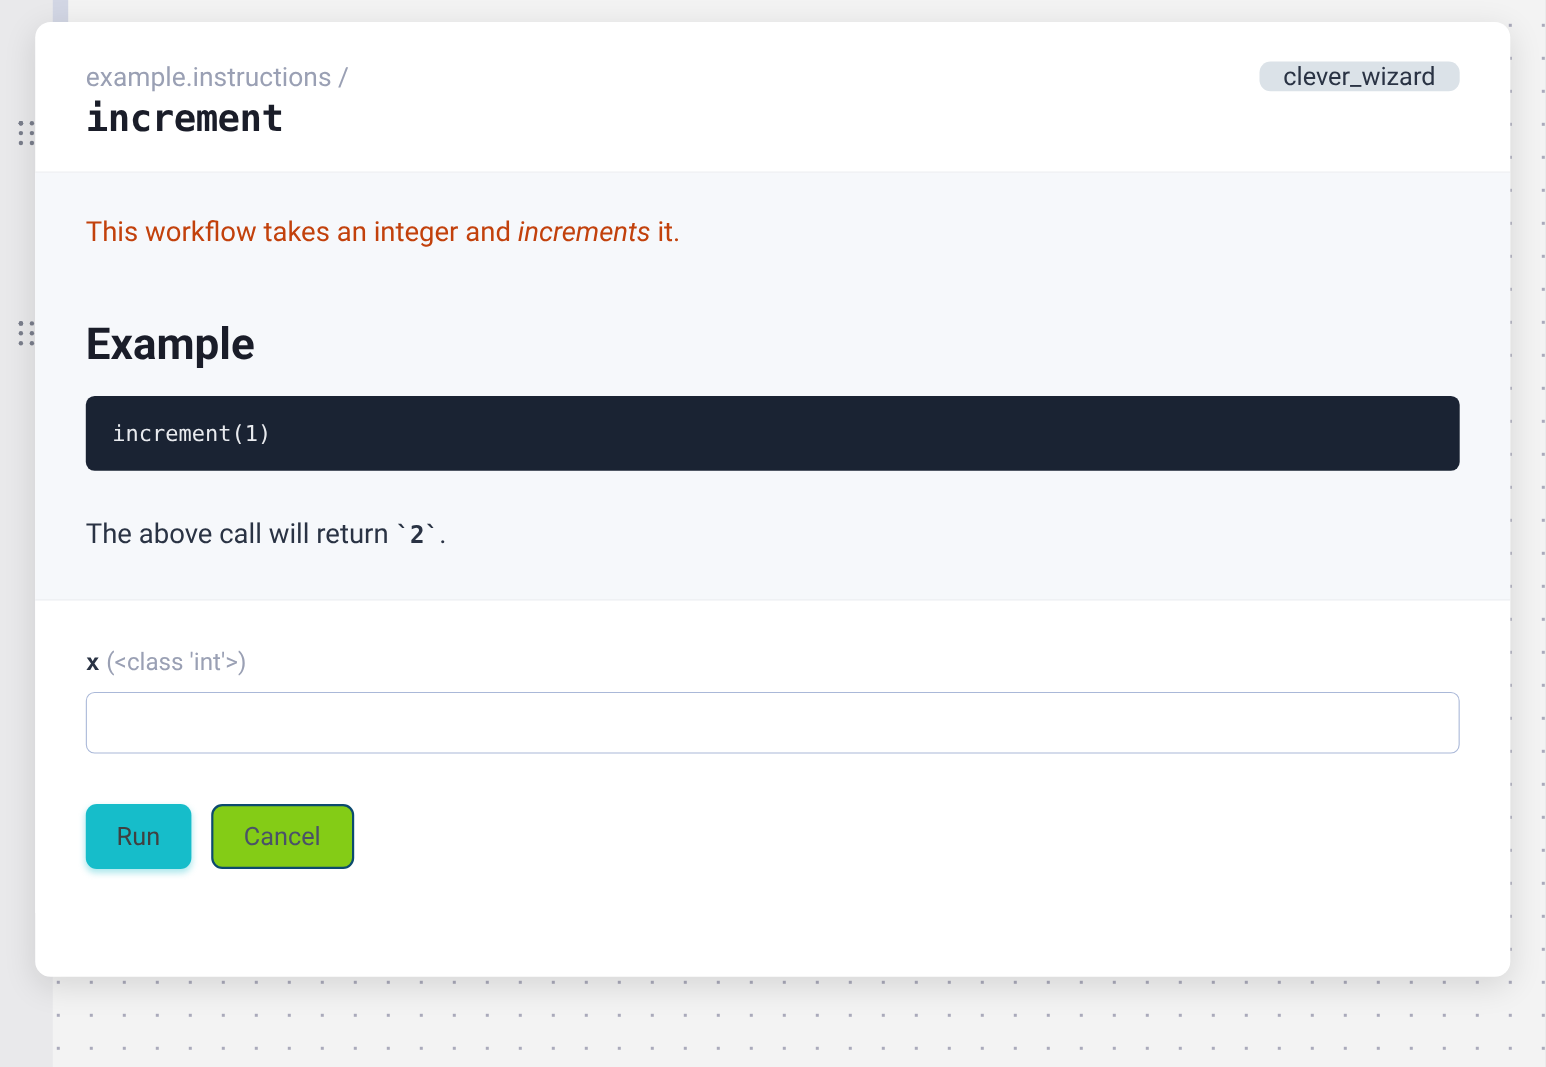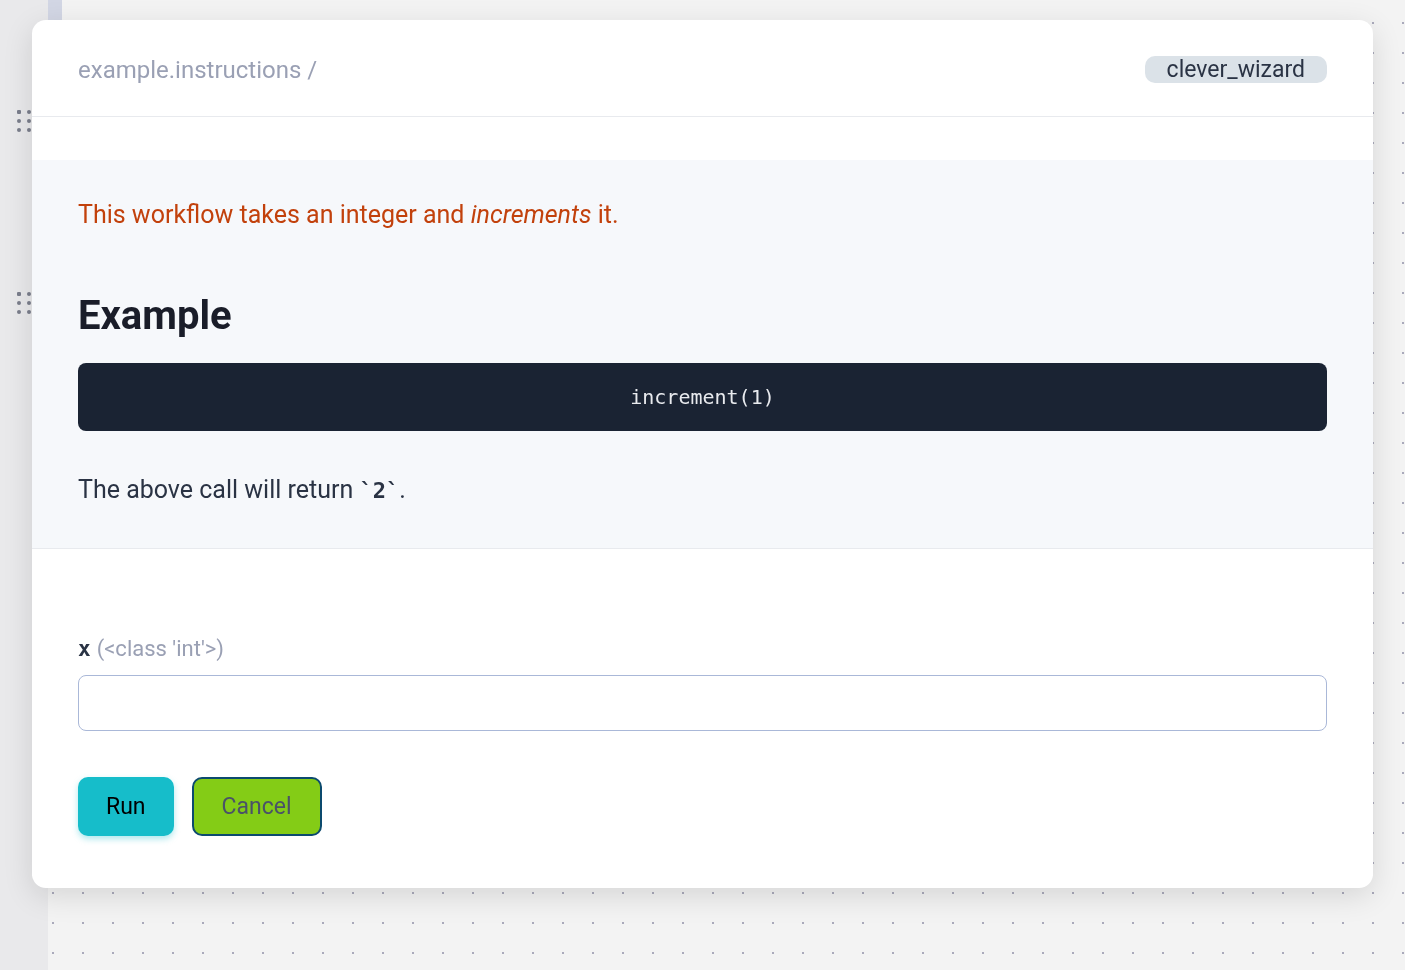--- a/index.html
+++ b/index.html
@@ -1,19 +1,18 @@
 <!DOCTYPE html>
 <html><head>
   <meta charset="utf-8">
   <style>
     * {
       margin: 0;
       padding: 0;
       box-sizing: border-box;
-      gap: 43px;
     }
 
     body {
       font-family: -apple-system, BlinkMacSystemFont, 'Segoe UI', Roboto, Helvetica, Arial, sans-serif;
       background-color: #d4d4d4;
       width: 1405px;
       height: 970px;
       position: relative;
       overflow: hidden;
     }
@@ -157,21 +156,20 @@
     }
 
     .code-block {
       background-color: #1a2333;
       color: #e8eaee;
       padding: 22px 24px;
       border-radius: 8px;
       font-family: 'SF Mono', 'Monaco', 'Menlo', 'Consolas', monospace;
       font-size: 20px;
       margin-bottom: 40px;
-      text-align: center;
     }
 
     .result-text {
       font-size: 25px;
       color: #2a3344;
       line-height: 1.5;
     }
 
     .result-text .code-inline {
       font-family: 'SF Mono', 'Monaco', 'Menlo', 'Consolas', monospace;
@@ -226,21 +224,21 @@
       font-size: 23px;
       padding: 14px 28px;
       border-radius: 10px;
       cursor: pointer;
       border: none;
       font-family: inherit;
     }
 
     .btn-primary {
       background-color: #16bdca;
-      color: #000000;
+      color: #404040;
       box-shadow: 0 3px 6px rgba(22,189,202,0.35);
     }
 
     .btn-secondary {
       background-color: #84cc16;
       color: #4a5268;
       border: 2px solid #0c4a6e;
     }
   </style>
 </head>
@@ -267,20 +265,21 @@
       <span></span>
       <span></span>
   </div>
 </div>
 
 <div class="modal">
 
   <div class="modal-header">
     <div>
       <div class="header-path">example.instructions /</div>
+      <div class="header-title">increment</div>
     </div>
     <div class="badge">clever_wizard</div>
   </div>
 
   <div class="modal-body">
     <p class="description">
       <span>This workflow takes an integer and </span><em>increments</em><span> it.</span>
     </p>
 
     <h2 class="example-heading">Example</h2>

